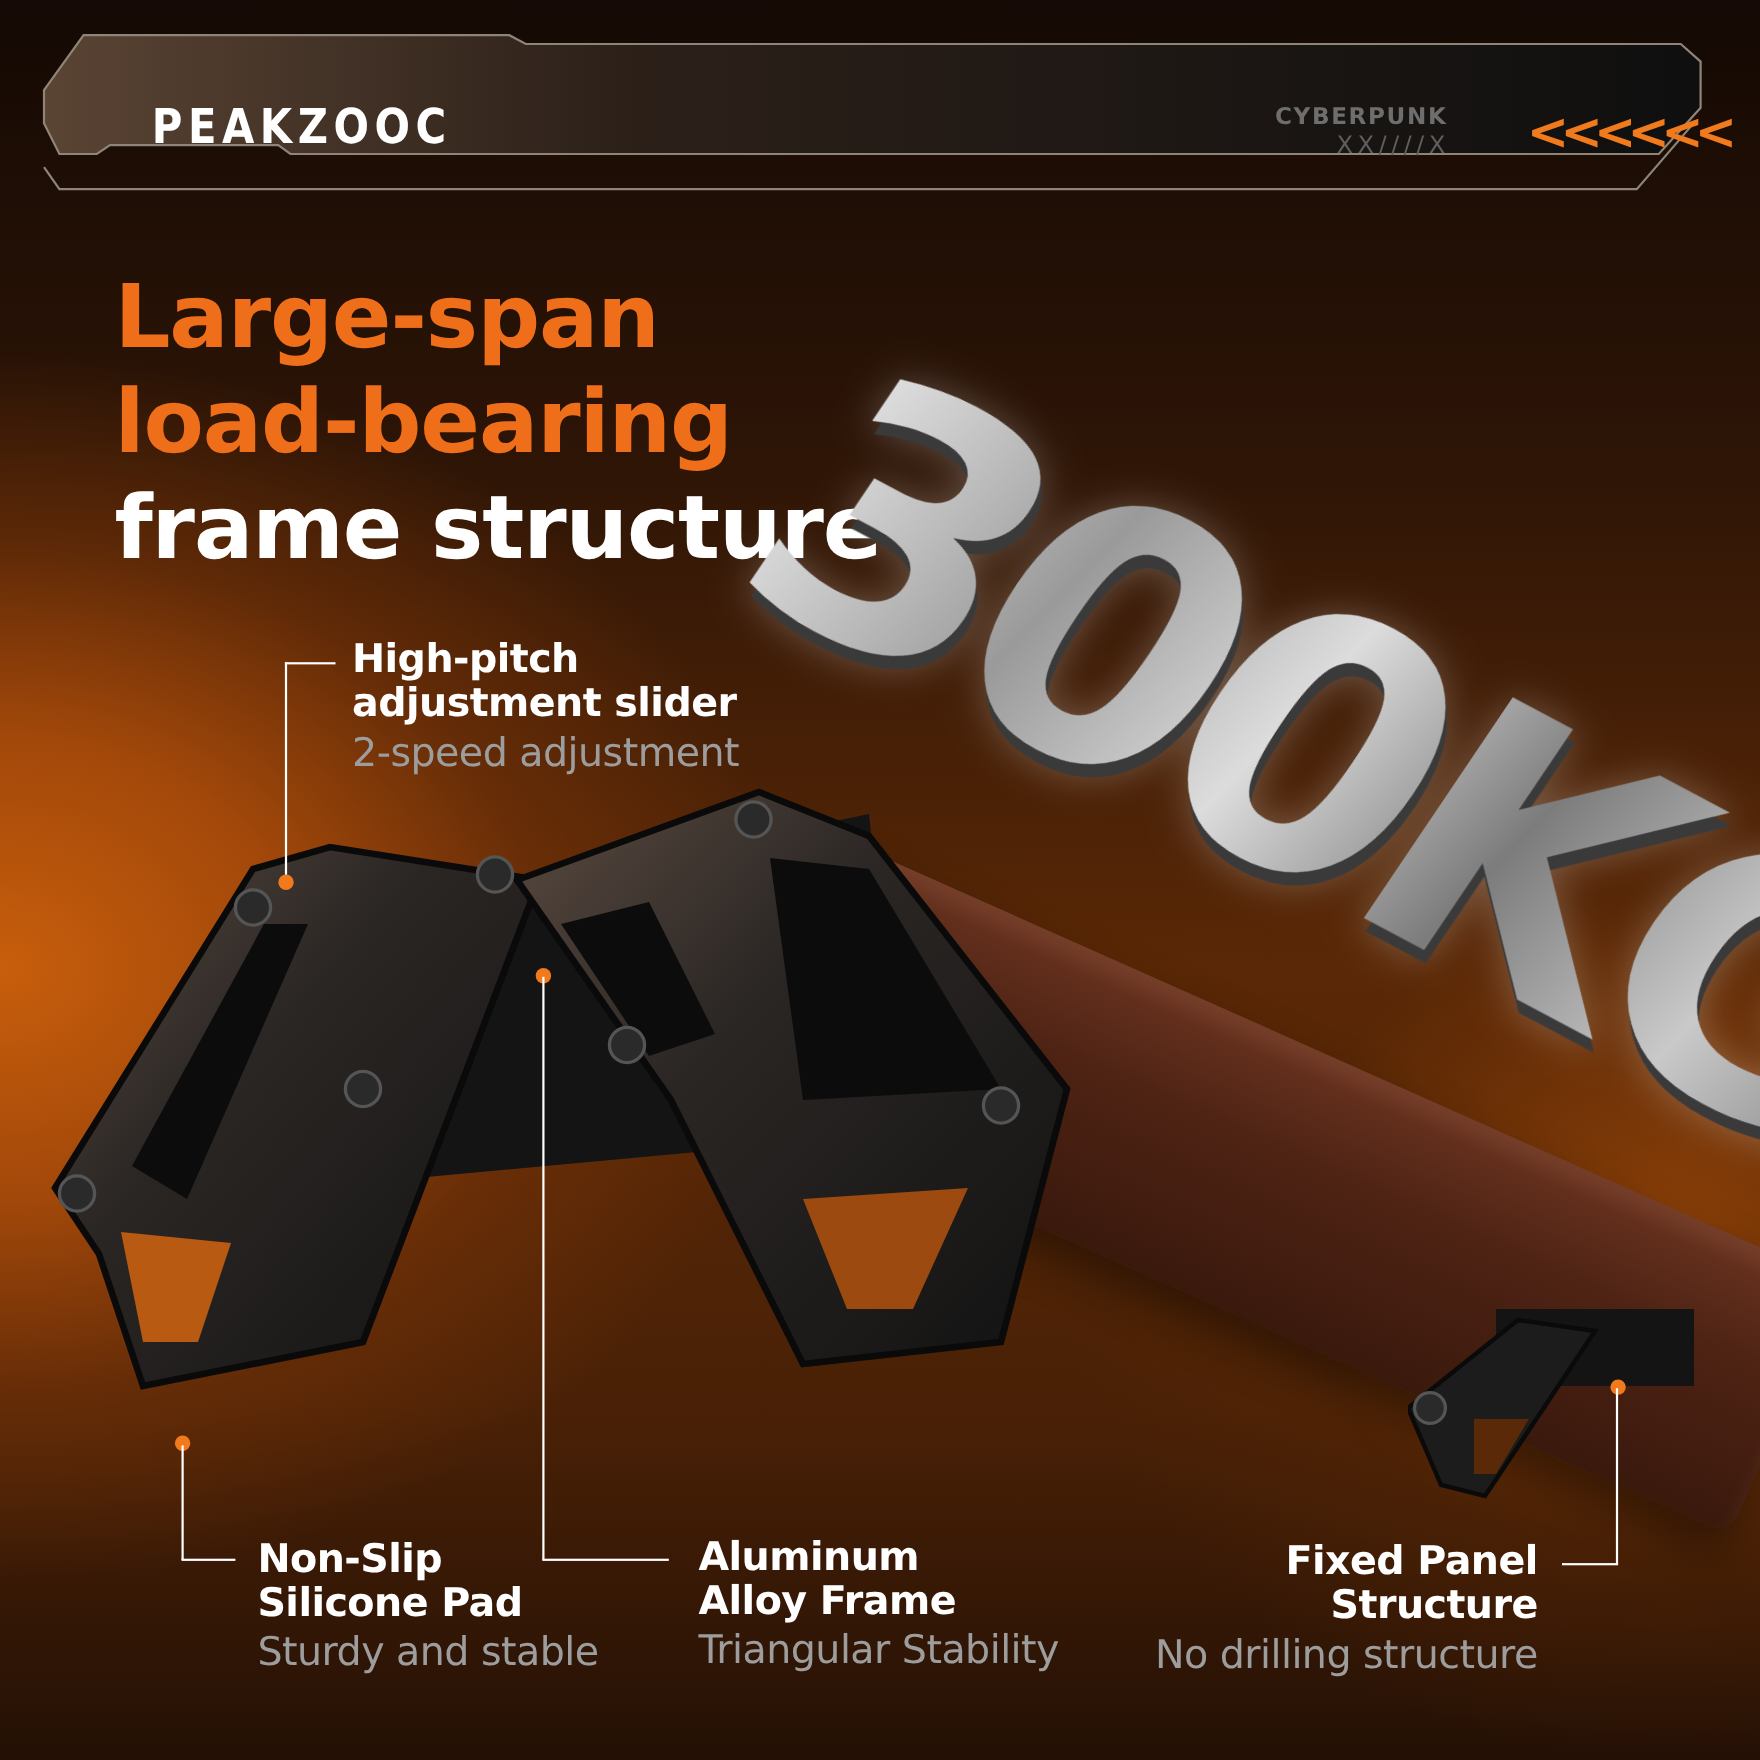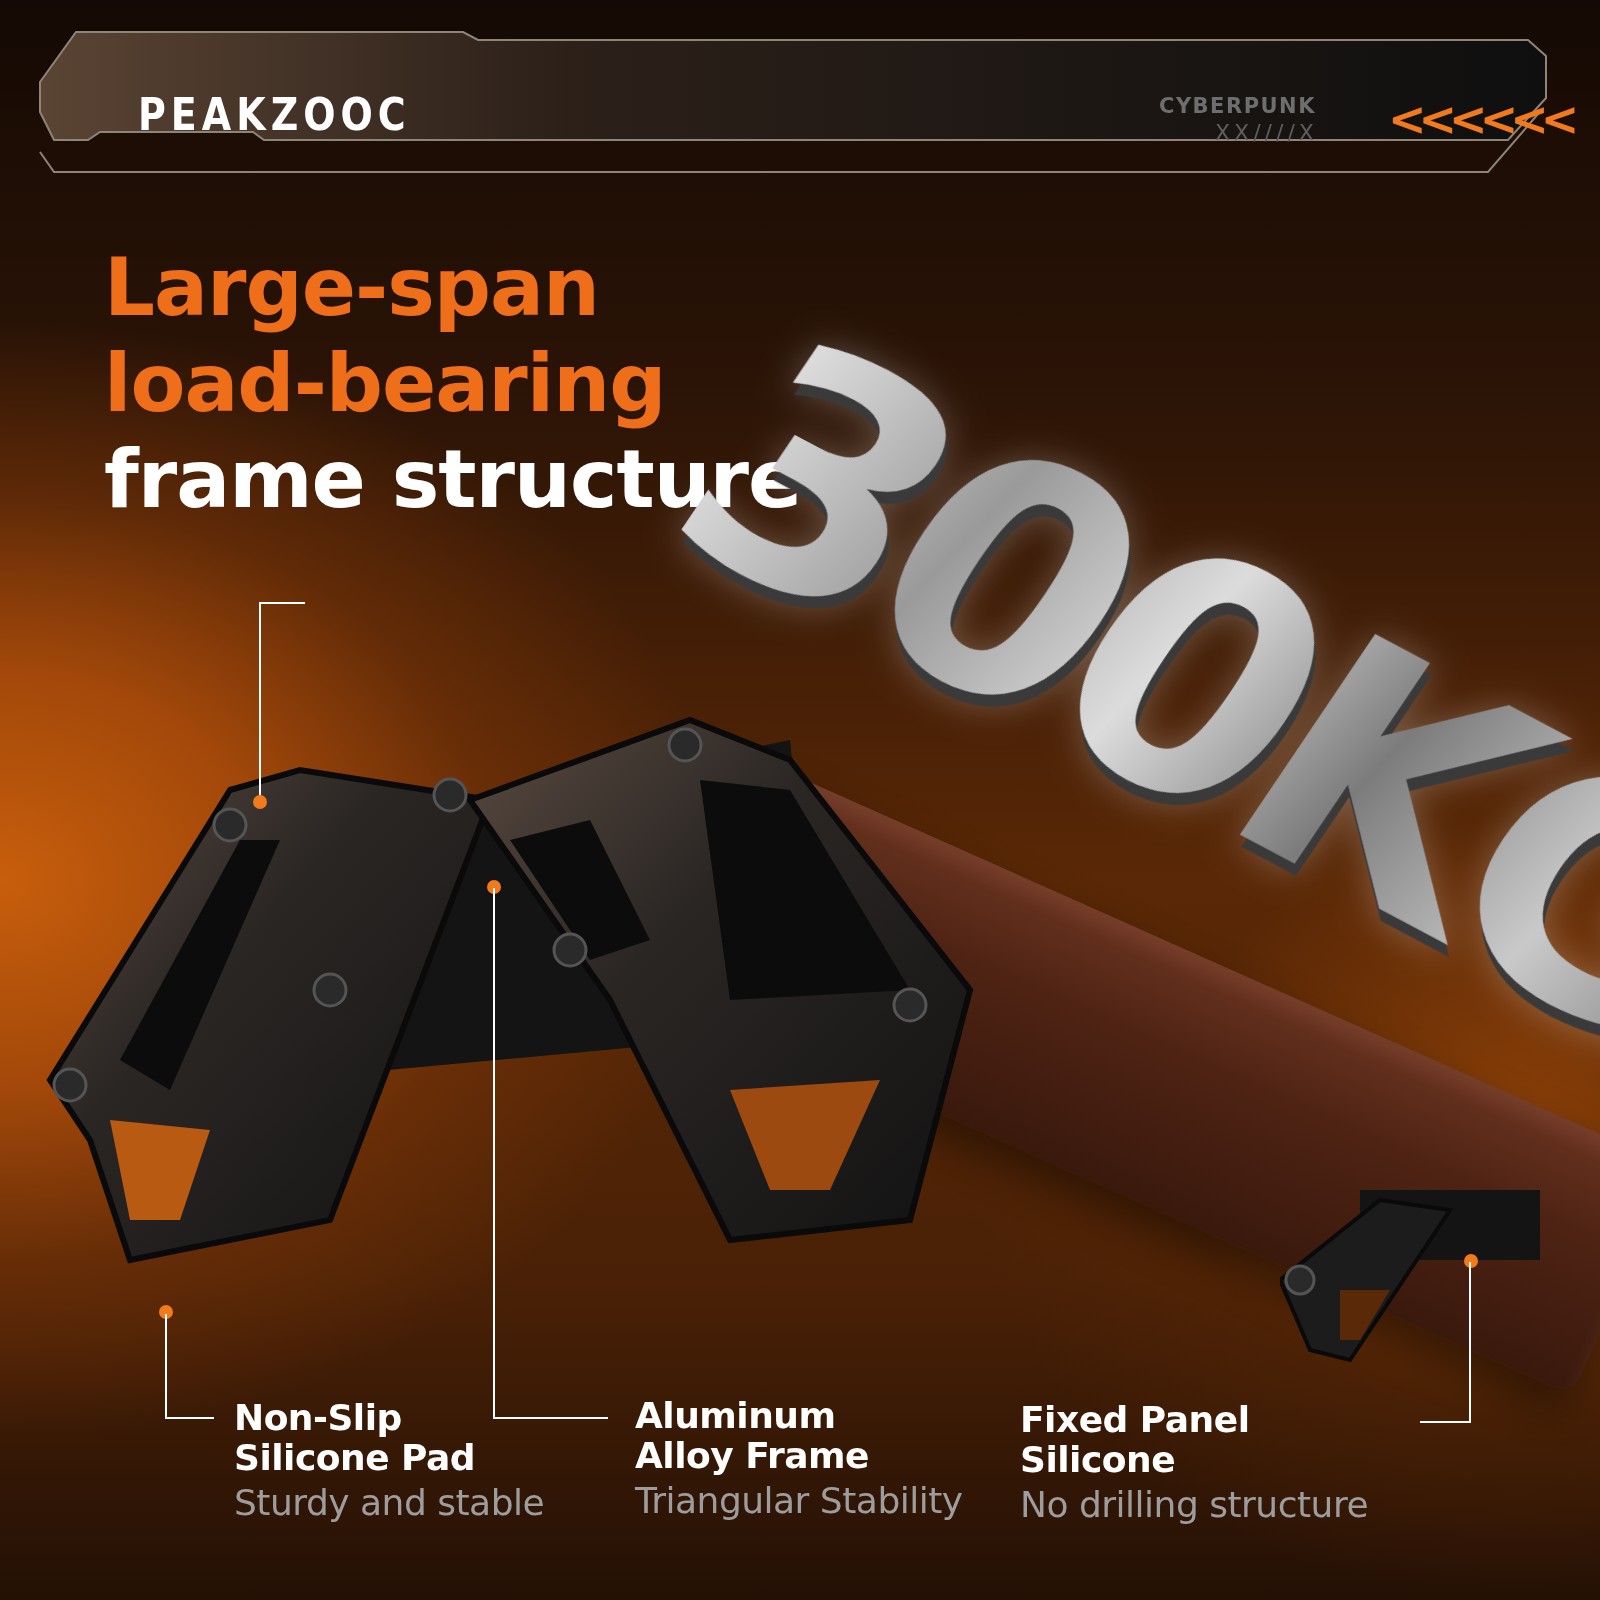--- a/index.html
+++ b/index.html
@@ -62,21 +62,21 @@
   
   .bracket { position:absolute; left:30px; top:700px; }
   .bracket2 { position:absolute; left:1280px; top:1180px; }
   
   .line { position:absolute; background:#ffffff; }
   .dot { position:absolute; width:14px; height:14px; border-radius:50%; background:#f07a1c; }
   
   .callout { position:absolute; font-family:"DejaVu Sans", sans-serif; }
   .callout .t { color:#ffffff; font-weight:bold; font-size:36px; line-height:40px; letter-spacing:-0.5px; }
   .callout .s { color:#9d9d9d; font-size:36px; line-height:50px; letter-spacing:-0.5px; }
-  .right { text-align:left; }
+  .right { text-align:right; }
 </style>
 </head>
 <body>
 
 <div class="canvas">
 
   <div class="hdr">
     <svg width="1530" height="150" viewBox="0 0 1530 150">
       <defs>
         <linearGradient id="hg" x1="0" y1="0" x2="1" y2="0">
@@ -153,32 +153,37 @@
   <div class="line" style="left:165px;top:1417px;width:49px;height:2px;"></div>
 
   <div class="dot" style="left:487px;top:880px;"></div>
   <div class="line" style="left:493px;top:888px;width:2px;height:530px;"></div>
   <div class="line" style="left:493px;top:1417px;width:115px;height:2px;"></div>
 
   <div class="dot" style="left:1464px;top:1254px;"></div>
   <div class="line" style="left:1469px;top:1262px;width:2px;height:160px;"></div>
   <div class="line" style="left:1420px;top:1421px;width:51px;height:2px;"></div>
 
+  <div class="callout" style="left:320px;top:580px;">
+    <div class="t">High-pitch</div>
+    <div class="t">adjustment slider</div>
+    <div class="s">2-speed adjustment</div>
+  </div>
 
   <div class="callout" style="left:234px;top:1398px;">
     <div class="t">Non-Slip</div>
     <div class="t">Silicone Pad</div>
     <div class="s">Sturdy and stable</div>
   </div>
 
   <div class="callout" style="left:635px;top:1396px;">
     <div class="t">Aluminum</div>
     <div class="t">Alloy Frame</div>
     <div class="s">Triangular Stability</div>
   </div>
 
   <div class="callout right" style="left:1020px;top:1400px;width:378px;">
     <div class="t">Fixed Panel</div>
-    <div class="t">Silicone</div>
+    <div class="t">Structure</div>
     <div class="s">No drilling structure</div>
   </div>
 
 </div>
 
 </body></html>

